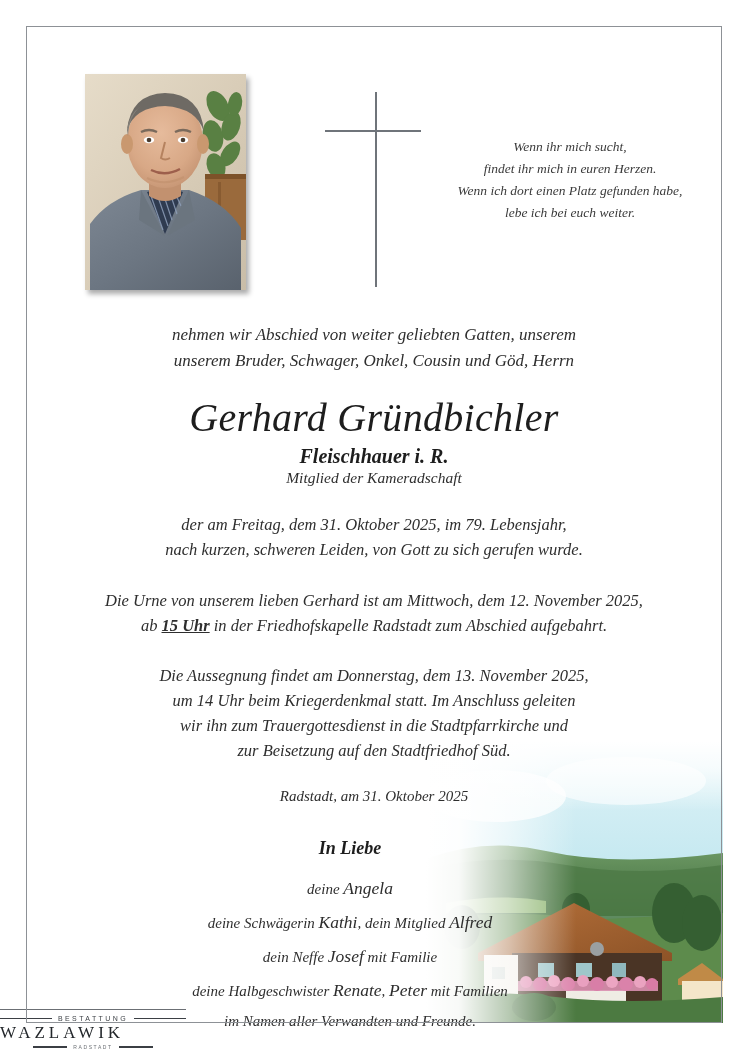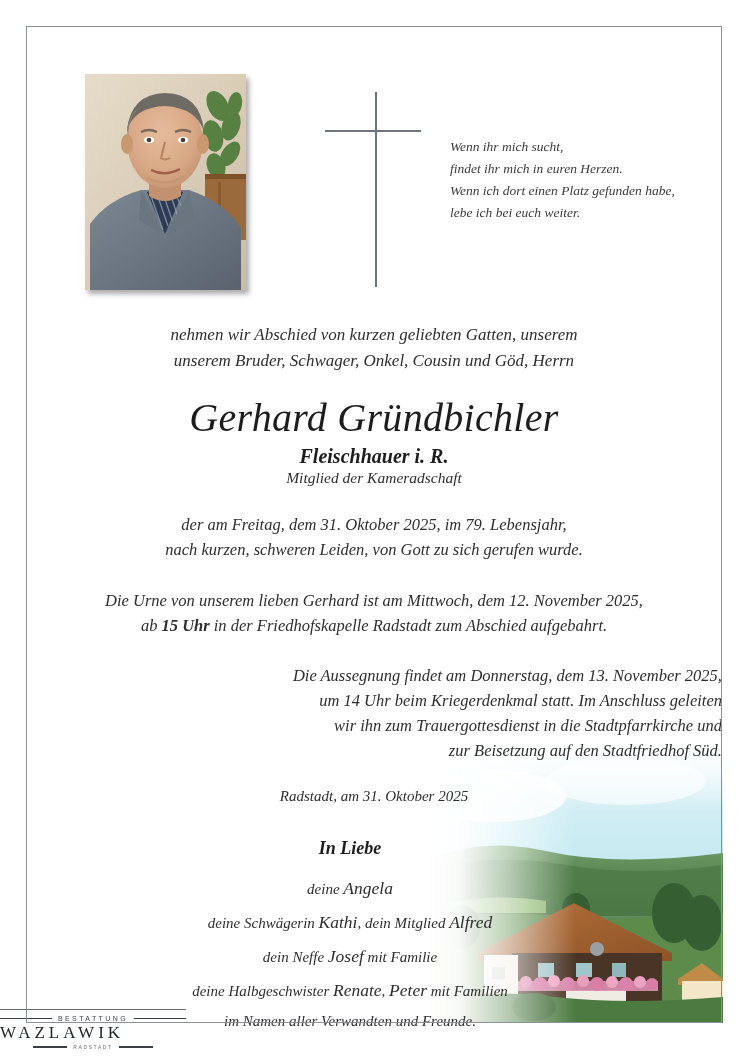--- a/index.html
+++ b/index.html
@@ -93,25 +93,25 @@
   .landscape .fade-t {
     position: absolute;
     left: 0; right: 0; top: 0;
     height: 70px;
     background: linear-gradient(to bottom, #ffffff 0%, rgba(255,255,255,0.75) 40%, rgba(255,255,255,0) 100%);
   }
 
   
   .quote {
     position: absolute;
-    left: 450px;
+    left: 424px;
     top: 136px;
     width: 292px;
     z-index: 4;
-    text-align: left;
+    text-align: center;
     font-style: italic;
     font-size: 13.5px;
     line-height: 1.62;
     color: #3a3a3a;
   }
 
   .content {
     position: absolute;
     left: 26px;
     top: 322px;
@@ -150,24 +150,24 @@
     color: #2e2e2e;
   }
 
   .para {
     font-style: italic;
     line-height: 1.5;
     color: #2e2e2e;
   }
   .para.death   { margin-top: 26px; font-size: 16.5px; }
   .para.urn     { margin-top: 26px; font-size: 16.5px; }
-  .para.service { margin-top: 26px; font-size: 16.5px; text-align: right; }
+  .para.service { margin-top: 26px; font-size: 16.5px; }
   .para.place   { margin-top: 22px; font-size: 15px; }
 
-  .para b { font-weight: bold; }
+  .para b { font-weight: bold; text-decoration: underline; }
 
   .inliebe {
     margin-top: 30px;
     margin-left: -48px;
     font-style: italic;
     font-weight: bold;
     font-size: 18px;
     color: #1d1d1d;
   }
 
@@ -402,21 +402,21 @@
   <div class="quote">
     <div>Wenn ihr mich sucht,</div>
     <div>findet ihr mich in euren Herzen.</div>
     <div>Wenn ich dort einen Platz gefunden habe,</div>
     <div>lebe ich bei euch weiter.</div>
   </div>
 
   <div class="content">
 
     <div class="intro">
-      <div>nehmen wir Abschied von kurzen geliebten Gatten, unserem</div>
+      <div>nehmen wir Abschied von weiter geliebten Gatten, unserem</div>
       <div>unserem Bruder, Schwager, Onkel, Cousin und Göd, Herrn</div>
     </div>
 
     <div class="name">Gerhard Gründbichler</div>
 
     <div class="role">Fleischhauer i. R.</div>
 
     <div class="affil">
       <div>Mitglied der Kameradschaft</div>
     </div>

